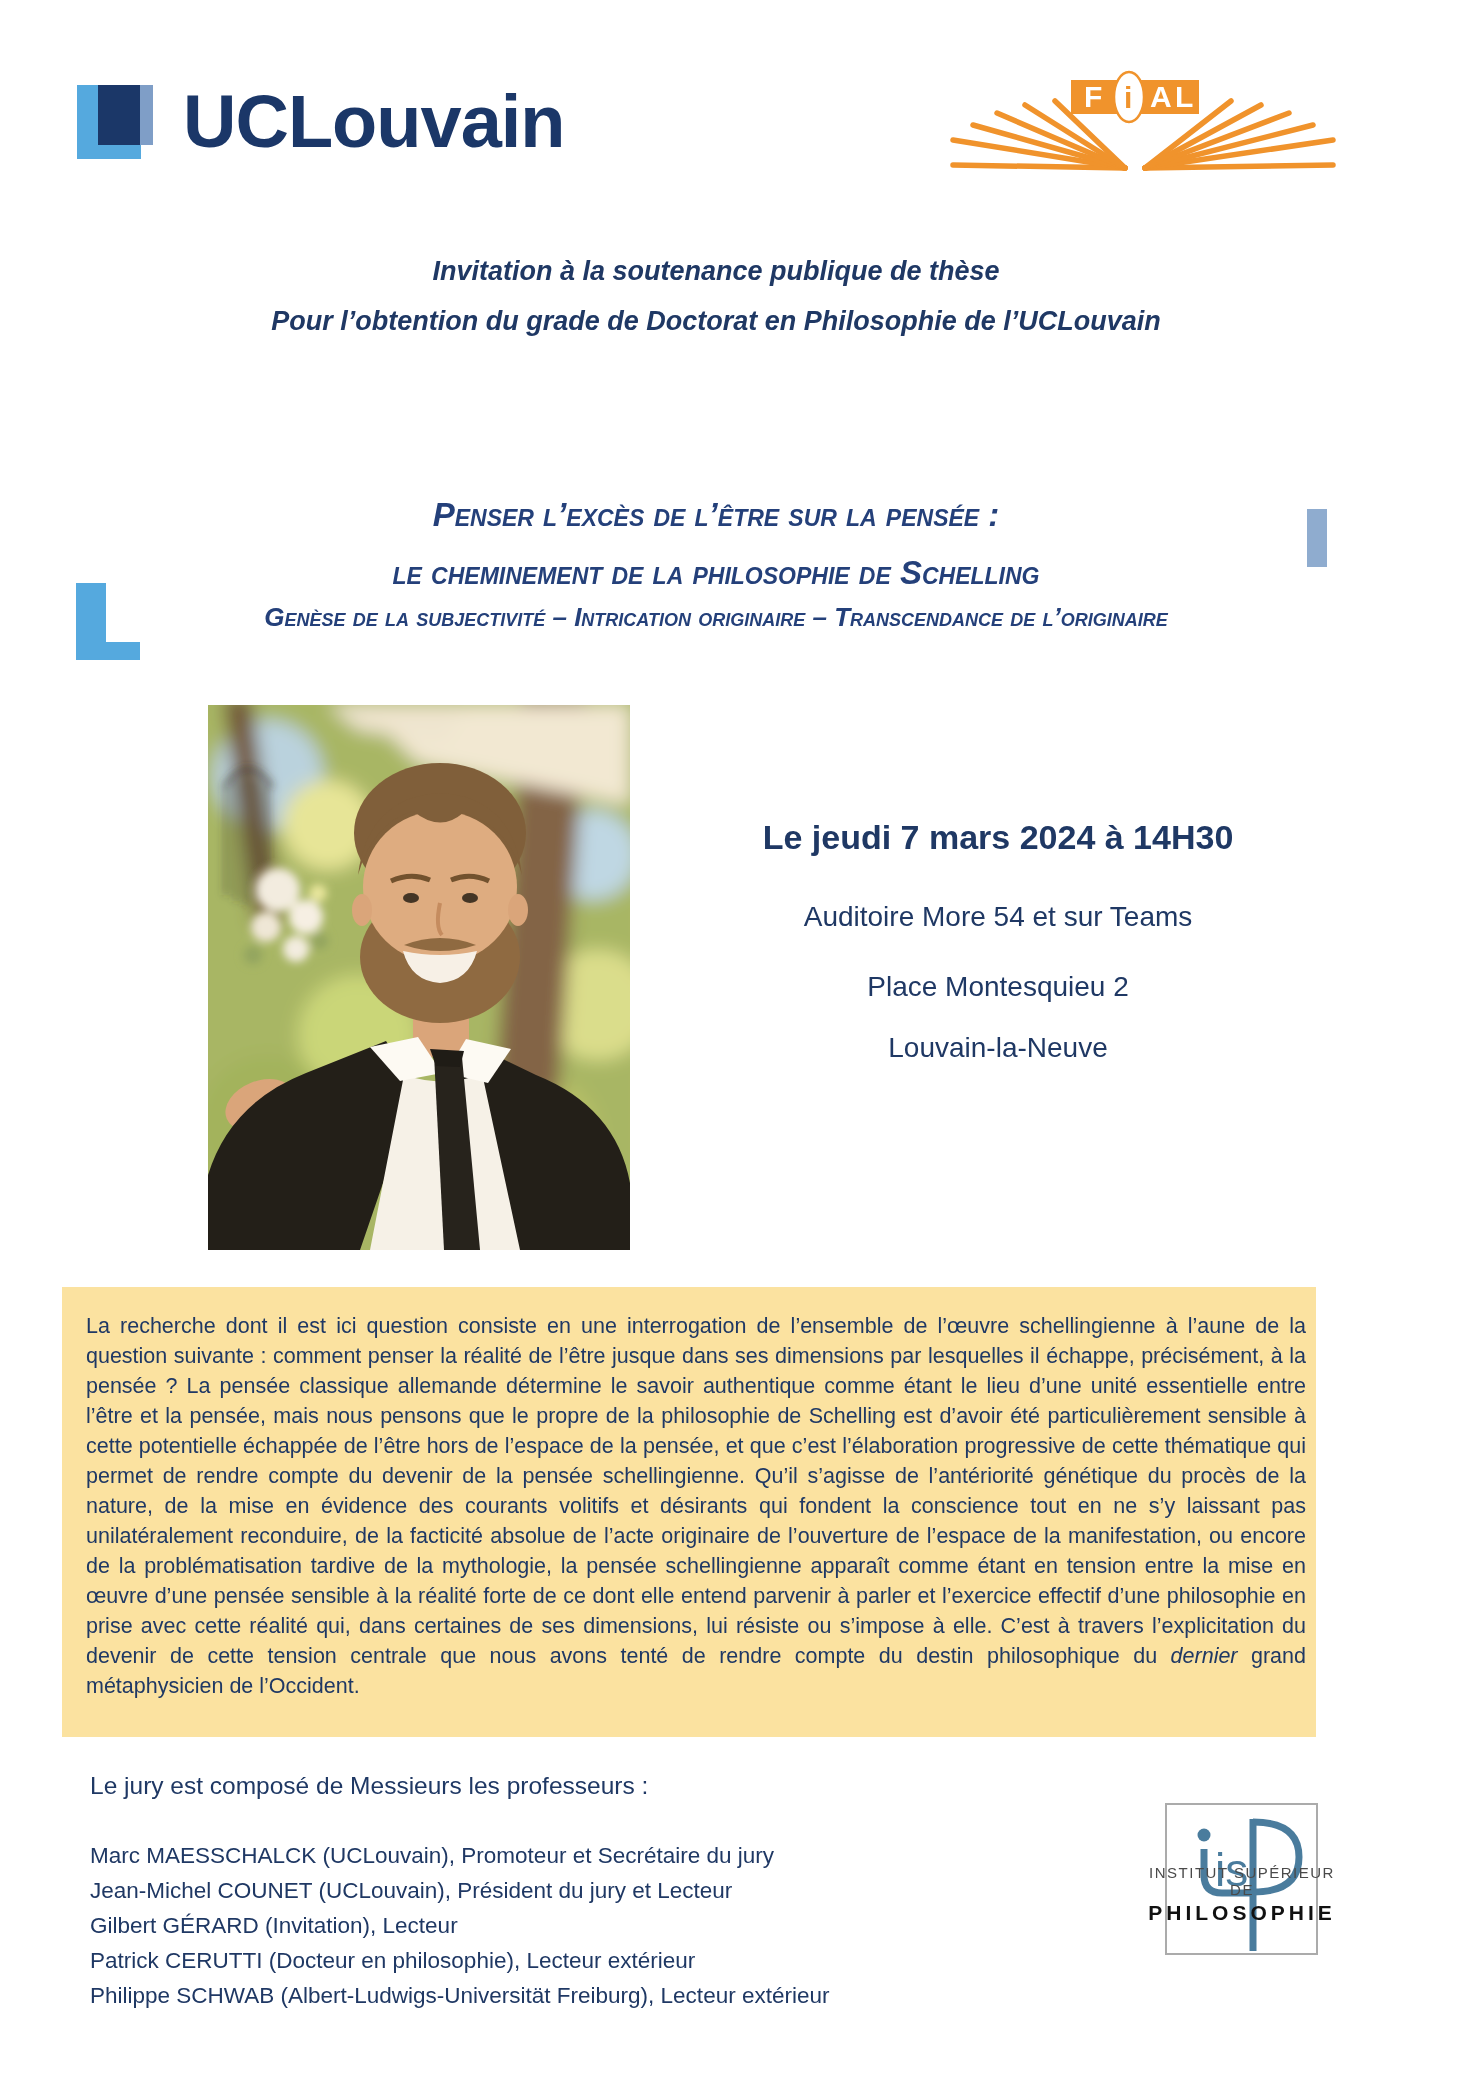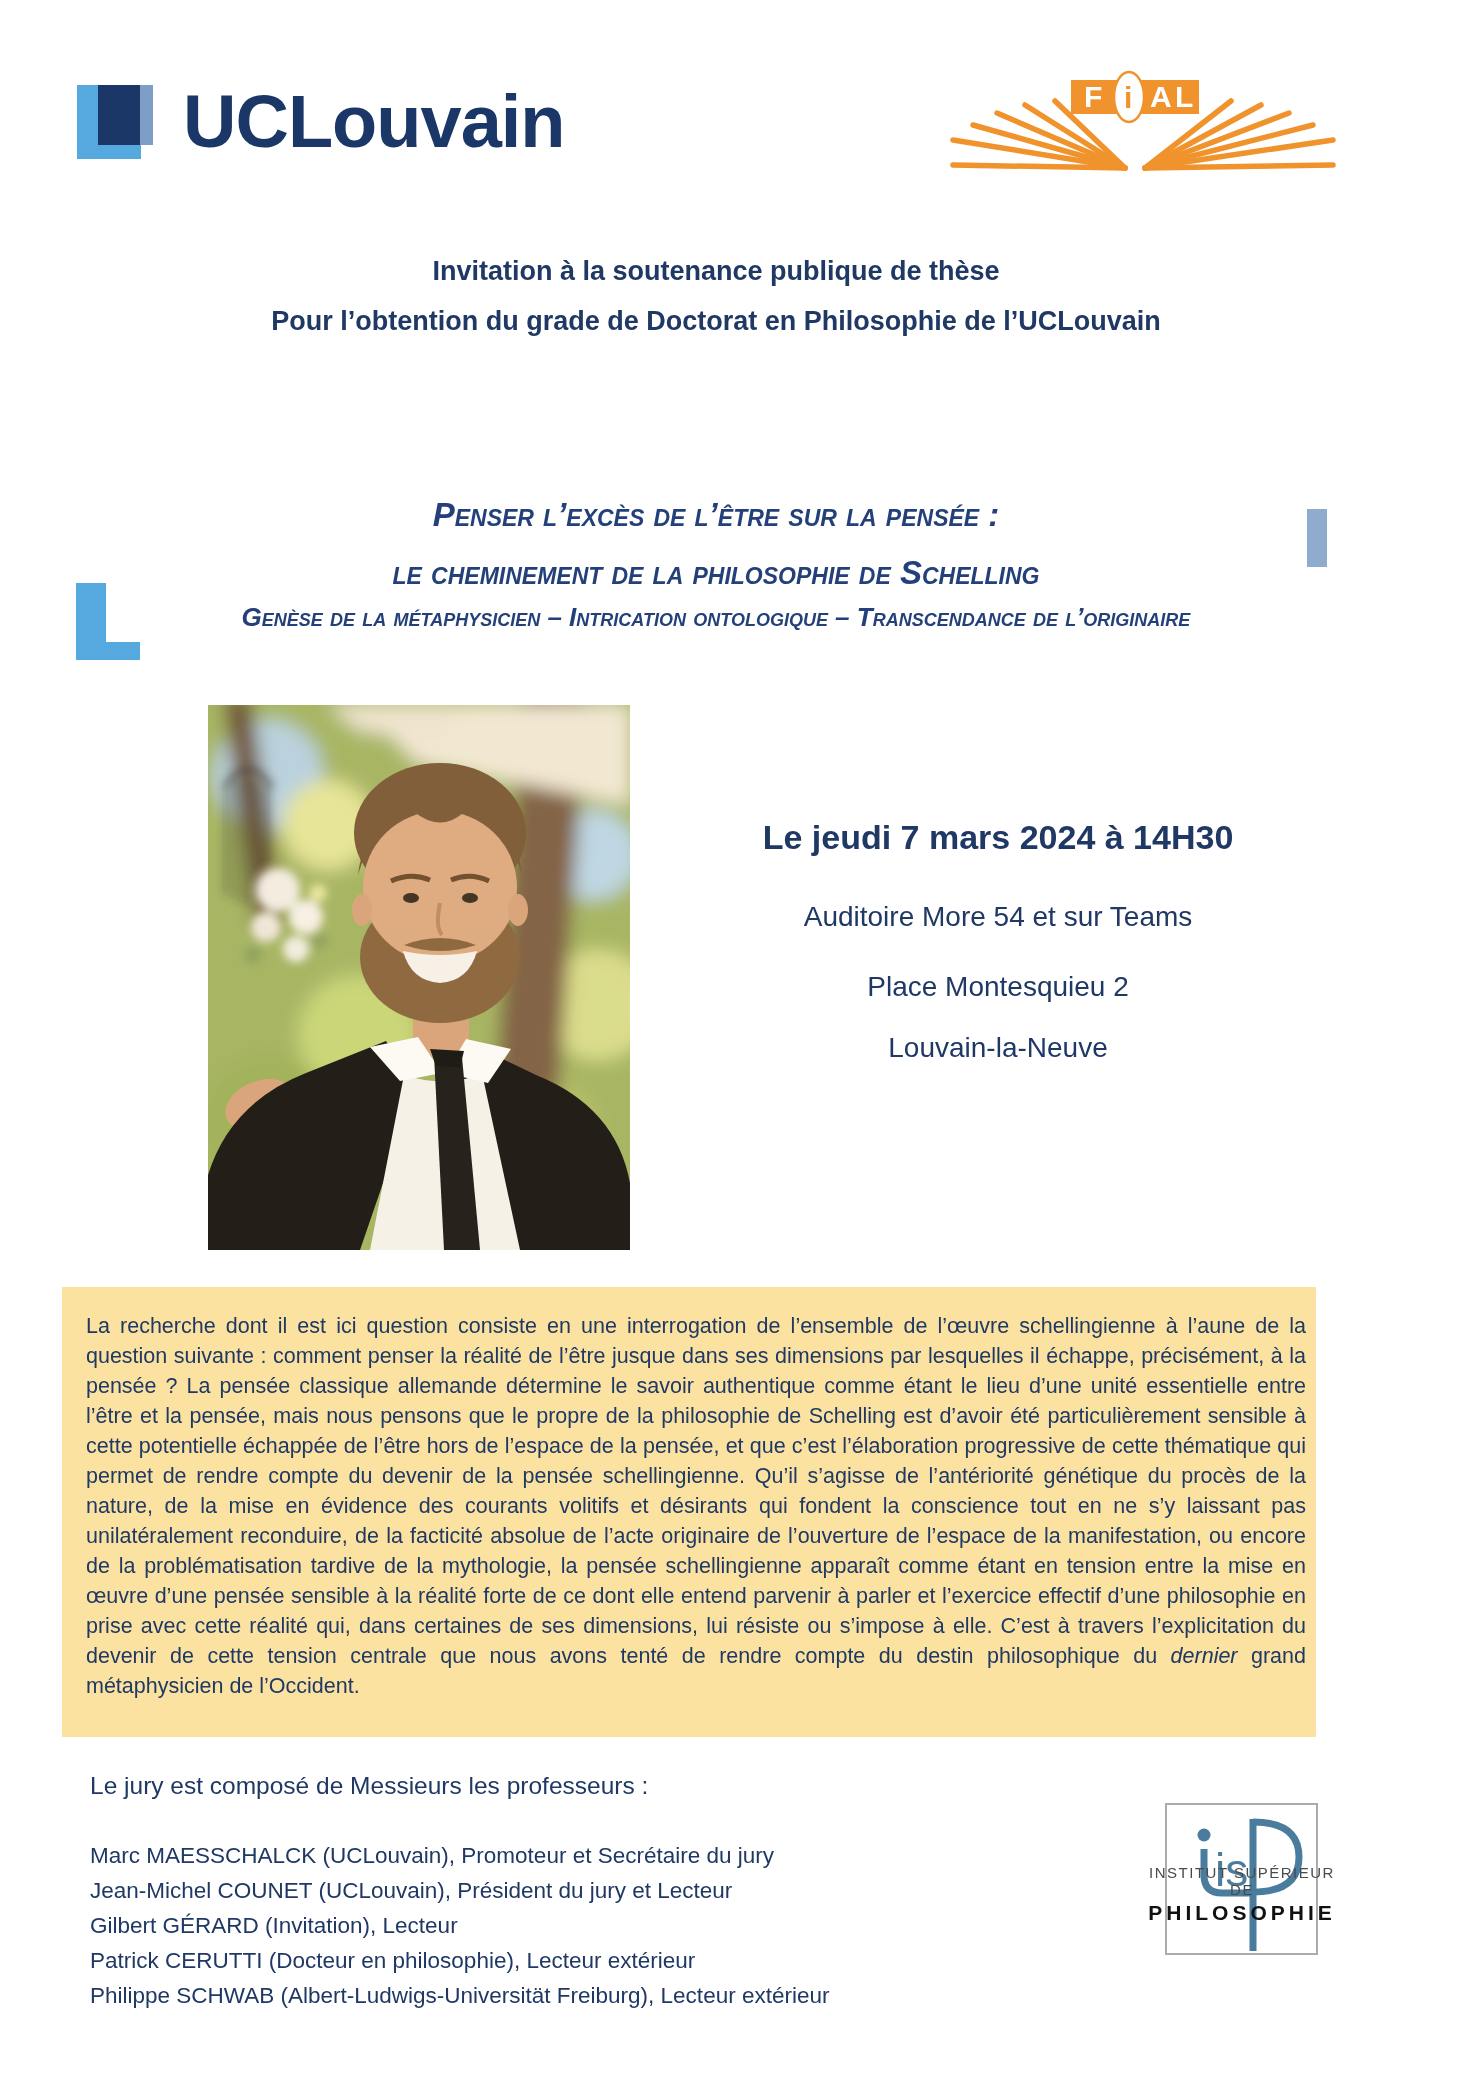--- a/index.html
+++ b/index.html
@@ -11,21 +11,21 @@
   .ucl-logo{position:absolute;left:77px;top:85px;width:560px;height:80px;}
   .ucl-sq-light{position:absolute;left:0;top:0;width:64px;height:74px;background:#55a9de;}
   .ucl-sq-mid{position:absolute;left:63px;top:0;width:13px;height:60px;background:#7f9ec7;}
   .ucl-sq-dark{position:absolute;left:21px;top:0;width:42px;height:60px;background:#1b3768;}
   .ucl-wordmark{
     position:absolute;left:106px;top:0px;font-size:74px;line-height:74px;
     font-weight:bold;color:#1b3768;letter-spacing:-1px;
   }
   .fial-logo{position:absolute;left:946px;top:52px;width:392px;height:122px;}
   
-  .center-col{position:absolute;left:0;width:1432px;text-align:center;}
+  .center-col{position:absolute;left:0;width:1432px;text-align:center;font-style:italic;}
   .invitation{top:246px;font-size:27px;font-weight:bold;line-height:50px;color:#1f3864;}
   .candidate-name{top:390px;font-size:45px;font-weight:bold;color:#1b3768;letter-spacing:0px;}
   .thesis-line{font-style:italic;font-variant:small-caps;font-weight:600;color:#24407a;}
   .thesis-1{top:496px;font-size:33px;}
   .thesis-2{top:554px;font-size:33px;}
   .thesis-sub{top:602px;font-size:26px;}
   
   .deco-L{position:absolute;left:76px;top:583px;width:64px;height:77px;}
   .deco-L .v{position:absolute;left:0;top:0;width:30px;height:77px;background:#55a9de;}
   .deco-L .h{position:absolute;left:0;top:59px;width:64px;height:18px;background:#55a9de;}
@@ -98,21 +98,21 @@
   </div>
 
   <div class="center-col invitation">
     <div>Invitation à la soutenance publique de thèse</div>
     <div>Pour l’obtention du grade de Doctorat en Philosophie de l’UCLouvain</div>
   </div>
 
 
   <div class="center-col thesis-line thesis-1">Penser l’excès de l’être sur la pensée :</div>
   <div class="center-col thesis-line thesis-2">le cheminement de la philosophie de Schelling</div>
-  <div class="center-col thesis-line thesis-sub">Genèse de la métaphysicien – Intrication ontologique – Transcendance de l’originaire</div>
+  <div class="center-col thesis-line thesis-sub">Genèse de la subjectivité – Intrication originaire – Transcendance de l’originaire</div>
 
   <div class="deco-L">
     <div class="v"></div>
     <div class="h"></div>
   </div>
   <div class="deco-bar"></div>
 
   <div class="photo">
     <svg viewBox="0 0 422 545" preserveAspectRatio="none">
       <defs>

